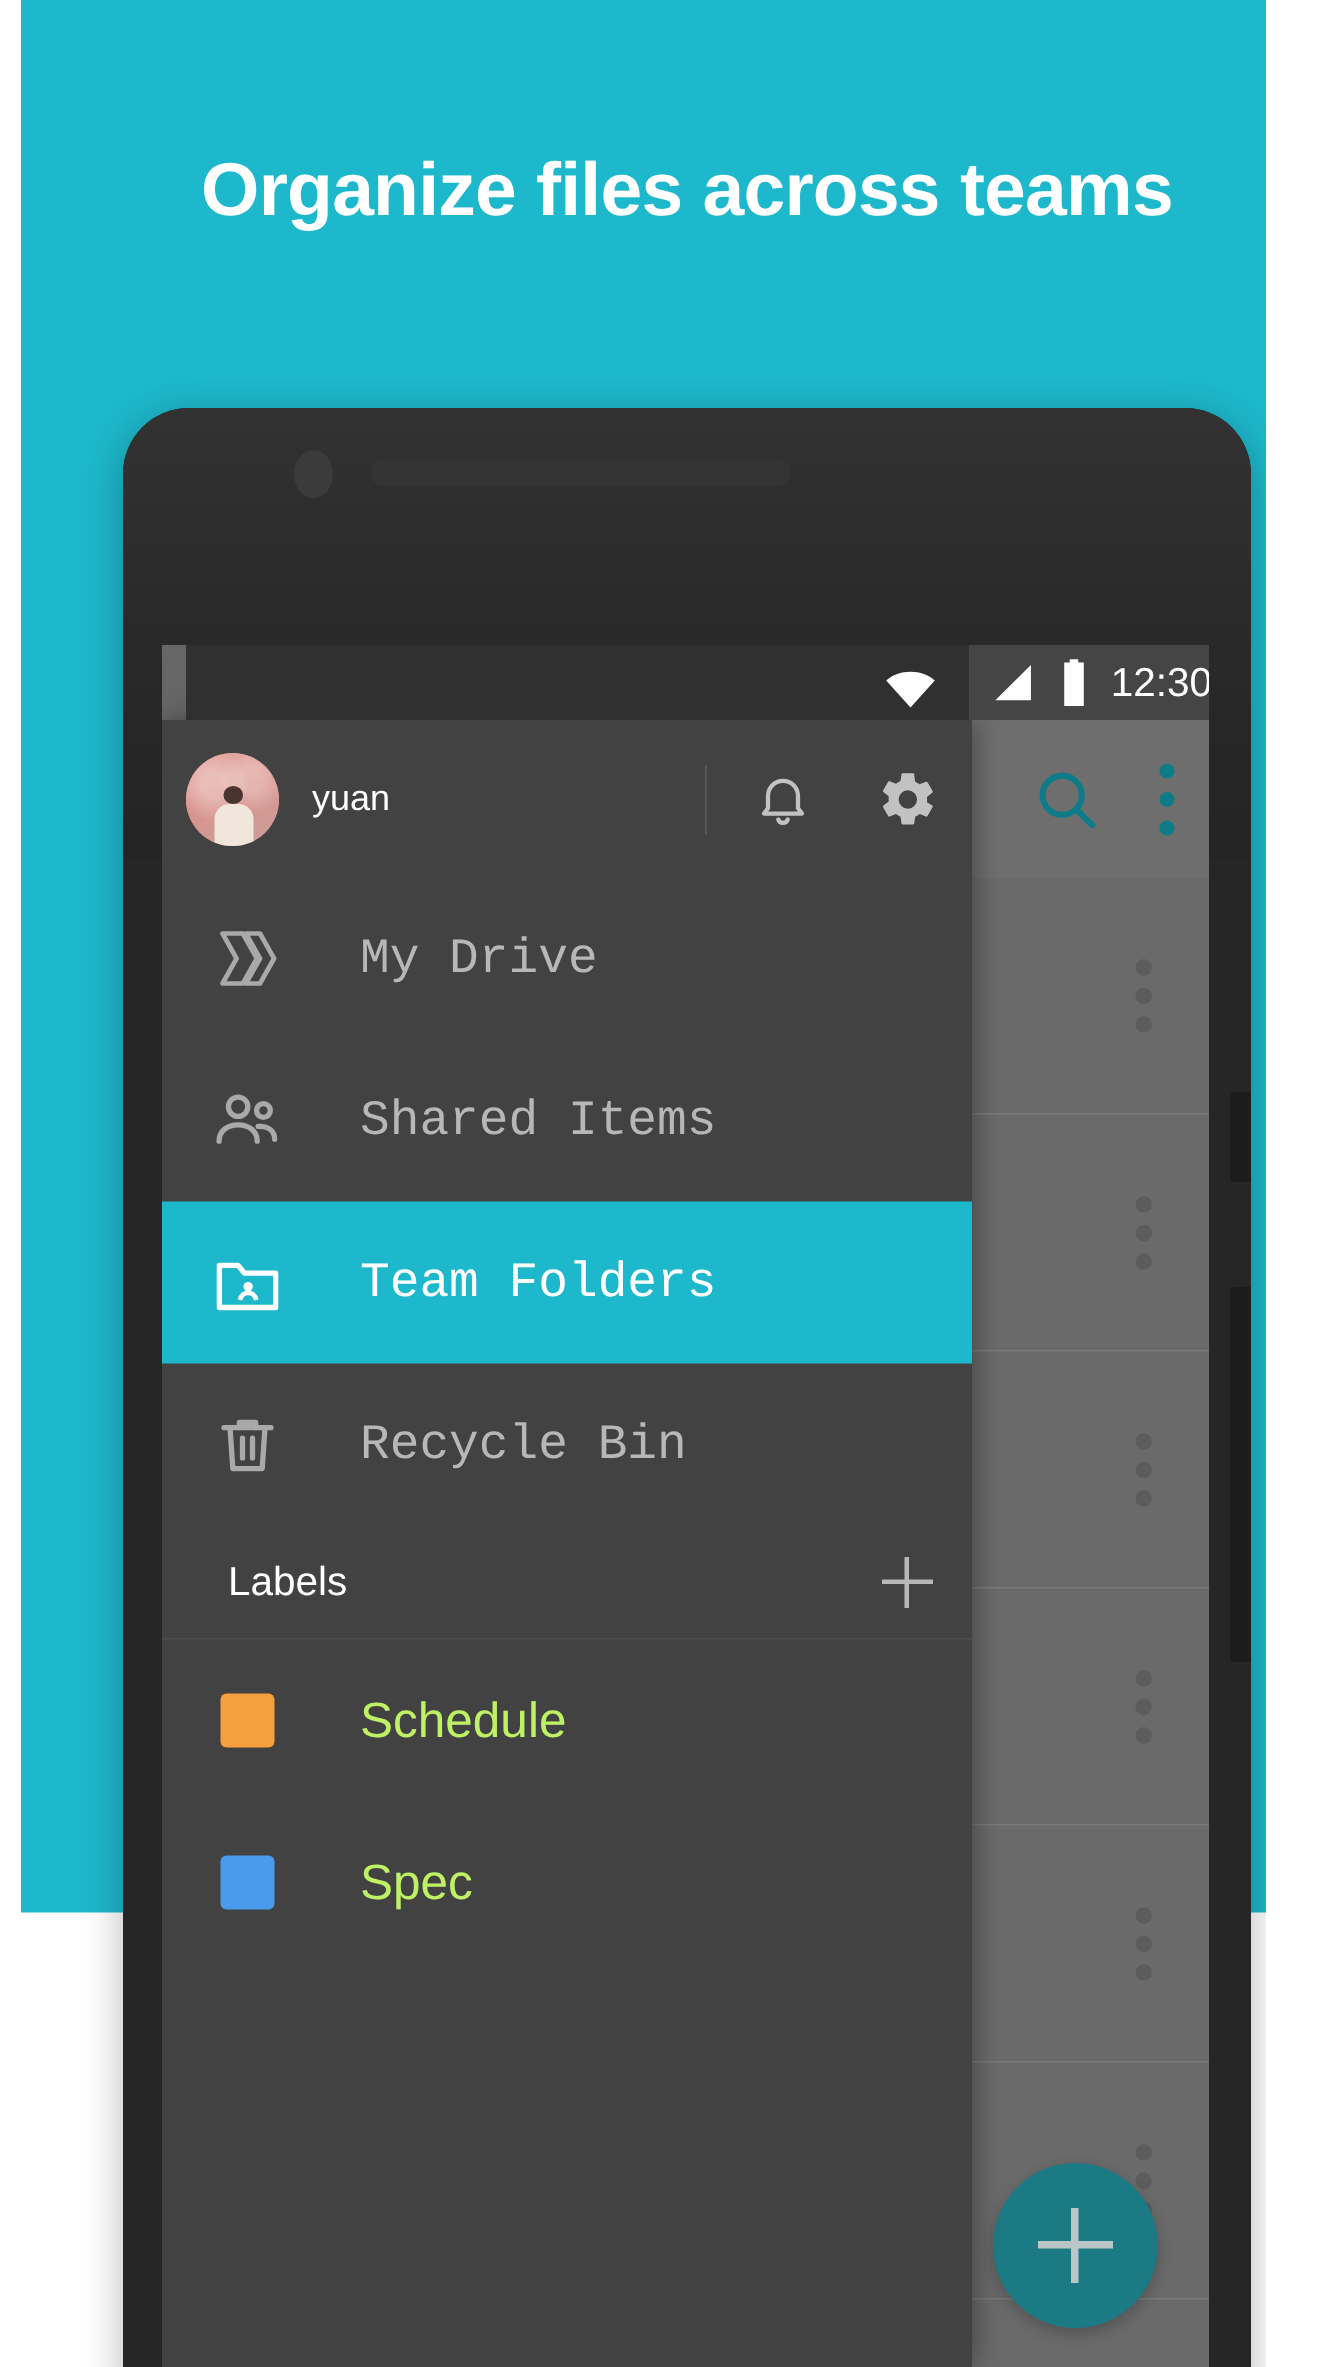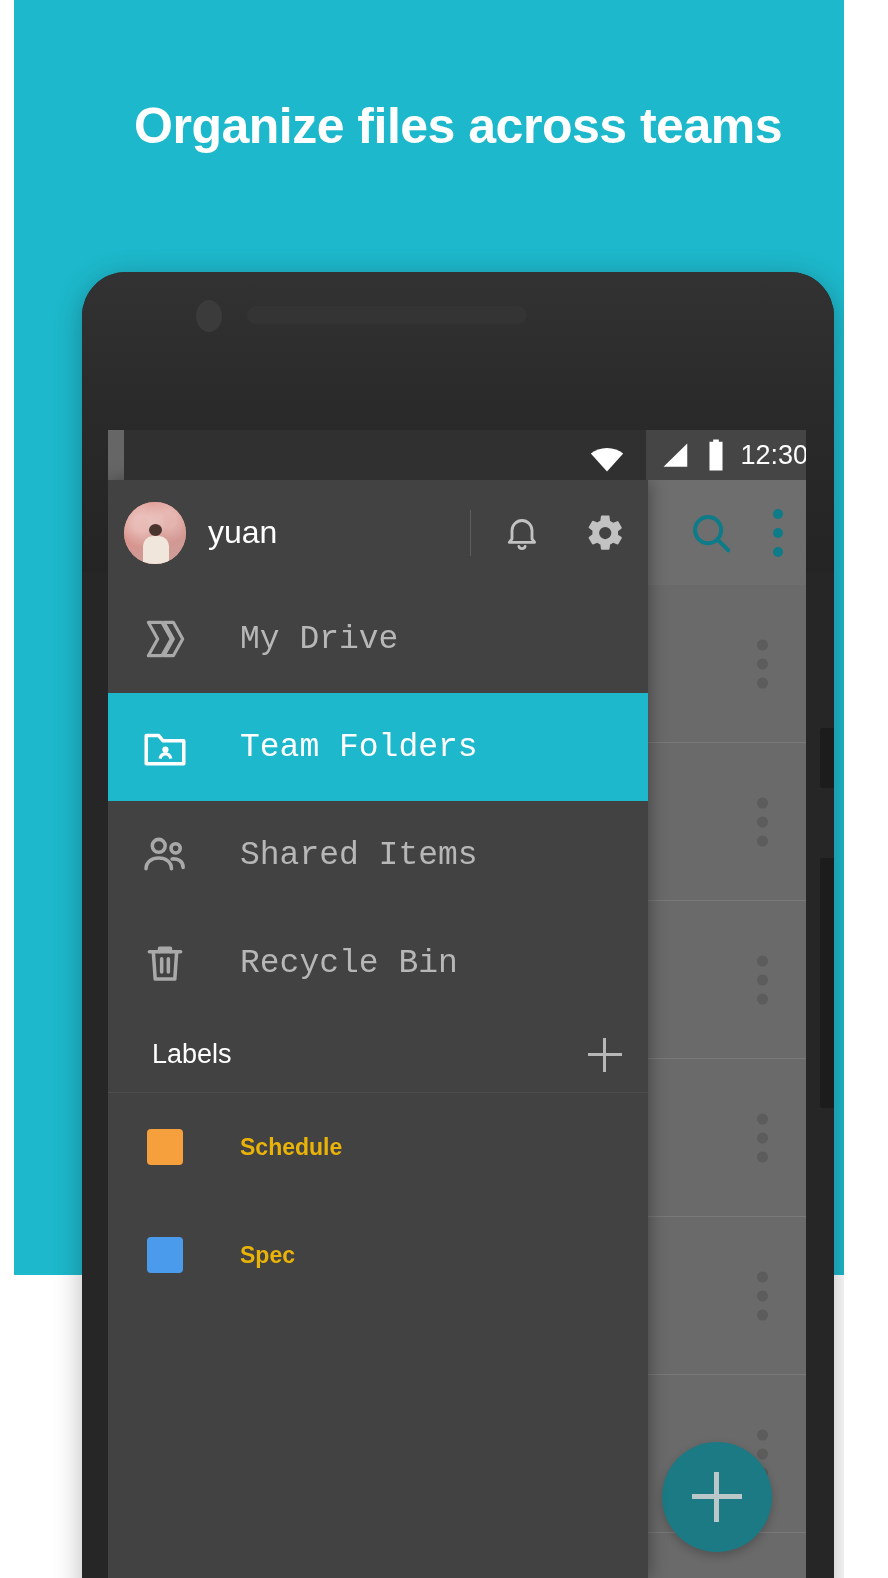--- a/index.html
+++ b/index.html
@@ -201,21 +201,21 @@
     background:#4a3430;
   }
   .avatar .av-body {
     position:absolute; left:30%; top:55%;
     width:42%; height:48%;
     border-radius:10px 10px 0 0;
     background:#f0e6dc;
   }
   .drawer-username {
     color:#ffffff;
-    font-size:32px;
+    font-size:24px;
     margin-left:22px;
     white-space:nowrap;
   }
   .header-actions {
     position:absolute;
     right:0; top:0; height:105px;
     display:flex; align-items:center; gap:42px;
     padding-right:22px;
   }
   .header-divider {
@@ -269,24 +269,23 @@
     display:flex; align-items:center;
     padding-left:28px;
   }
   .label-swatch {
     width:36px; height:36px; flex:0 0 36px;
     border-radius:4px;
     margin-left:11px;
   }
   .label-text {
     margin-left:57px;
-    font-size:23px;
-    color:#eab308;
+    font-size:33px;
+    color:#bef264;
     white-space:nowrap;
-    font-weight:bold;
   }
   svg { display:block; }
 </style>
 </head>
 <body>
 
 <div id="stage">
 
   <div class="hero-bg"></div>
   <div class="hero-title">Organize files across teams</div>
@@ -400,41 +399,41 @@
       <div class="drawer-item">
         <span class="di-icon">
           <svg width="50" height="50" viewBox="0 0 24 24" fill="none" stroke="#a9a9a9" stroke-width="1.5" stroke-linejoin="round">
             <path d="M4 4h6.5L15 12l-4.5 8H4l4.5-8L4 4z"></path>
             <path d="M11.5 4H16l4.5 8L16 20h-4.5L16 12l-4.5-8z"></path>
           </svg>
         </span>
         <span class="di-label">My Drive</span>
       </div>
 
-      <div class="drawer-item selected">
-        <span class="di-icon">
-          <svg width="50" height="50" viewBox="0 0 24 24" fill="none" stroke="#ffffff" stroke-width="1.7" stroke-linejoin="round">
-            <path d="M3 6.5h6l2 2.5h10v11H3v-13.5z"></path>
-            <circle cx="12.2" cy="13.3" r="1.5" fill="#ffffff" stroke="none"></circle>
-            <path d="M9.6 17.6c.3-1.5 1.4-2.3 2.6-2.3s2.3.8 2.6 2.3" stroke-width="1.5"></path>
-          </svg>
-        </span>
-        <span class="di-label">Team Folders</span>
-      </div>
-
       <div class="drawer-item">
         <span class="di-icon">
           <svg width="50" height="50" viewBox="0 0 24 24" fill="none" stroke="#a9a9a9" stroke-width="1.7" stroke-linecap="round" stroke-linejoin="round">
             <circle cx="9" cy="7.6" r="3.1"></circle>
             <path d="M2.9 18.6c0-3.3 2.7-5.2 6.1-5.2s6.1 1.9 6.1 5.2"></path>
             <circle cx="17.1" cy="8.8" r="2.2"></circle>
             <path d="M15.4 13.9c2.6-.3 5.3 1 5.3 4.1"></path>
           </svg>
         </span>
         <span class="di-label">Shared Items</span>
+      </div>
+
+      <div class="drawer-item selected">
+        <span class="di-icon">
+          <svg width="50" height="50" viewBox="0 0 24 24" fill="none" stroke="#ffffff" stroke-width="1.7" stroke-linejoin="round">
+            <path d="M3 6.5h6l2 2.5h10v11H3v-13.5z"></path>
+            <circle cx="12.2" cy="13.3" r="1.5" fill="#ffffff" stroke="none"></circle>
+            <path d="M9.6 17.6c.3-1.5 1.4-2.3 2.6-2.3s2.3.8 2.6 2.3" stroke-width="1.5"></path>
+          </svg>
+        </span>
+        <span class="di-label">Team Folders</span>
       </div>
 
 
 
       <div class="drawer-item">
         <span class="di-icon">
           <svg width="50" height="50" viewBox="0 0 24 24" fill="none" stroke="#a9a9a9" stroke-width="1.7" stroke-linecap="round" stroke-linejoin="round">
             <path d="M4.5 6.6h15"></path>
             <path d="M9.4 6.6V4.9h5.2v1.7"></path>
             <path d="M6.4 6.6l.9 13.1h9.4l.9-13.1"></path>

